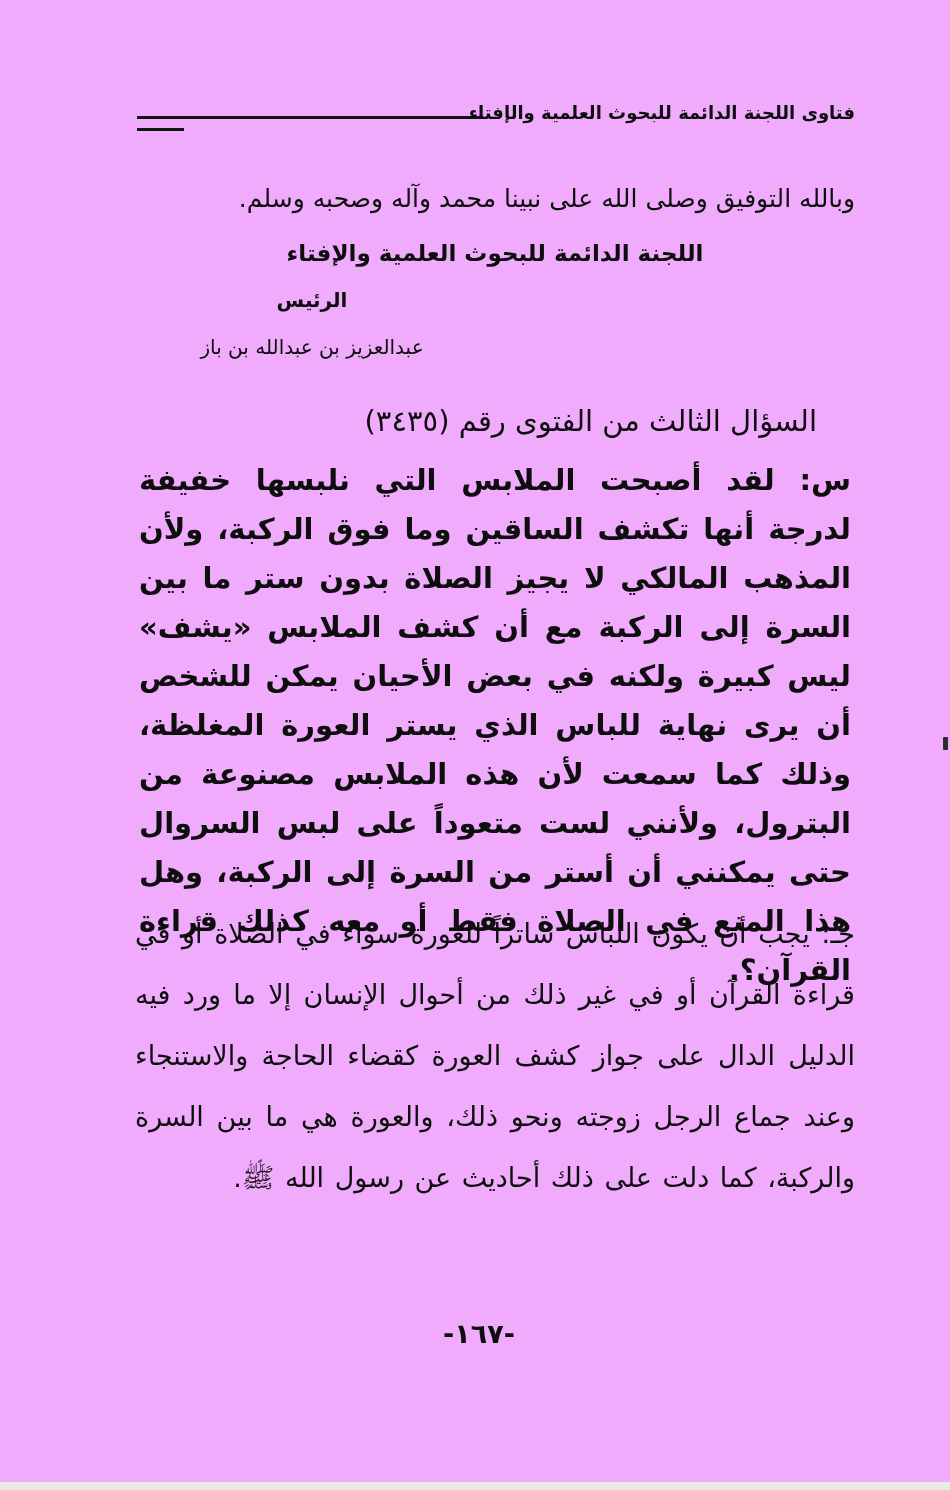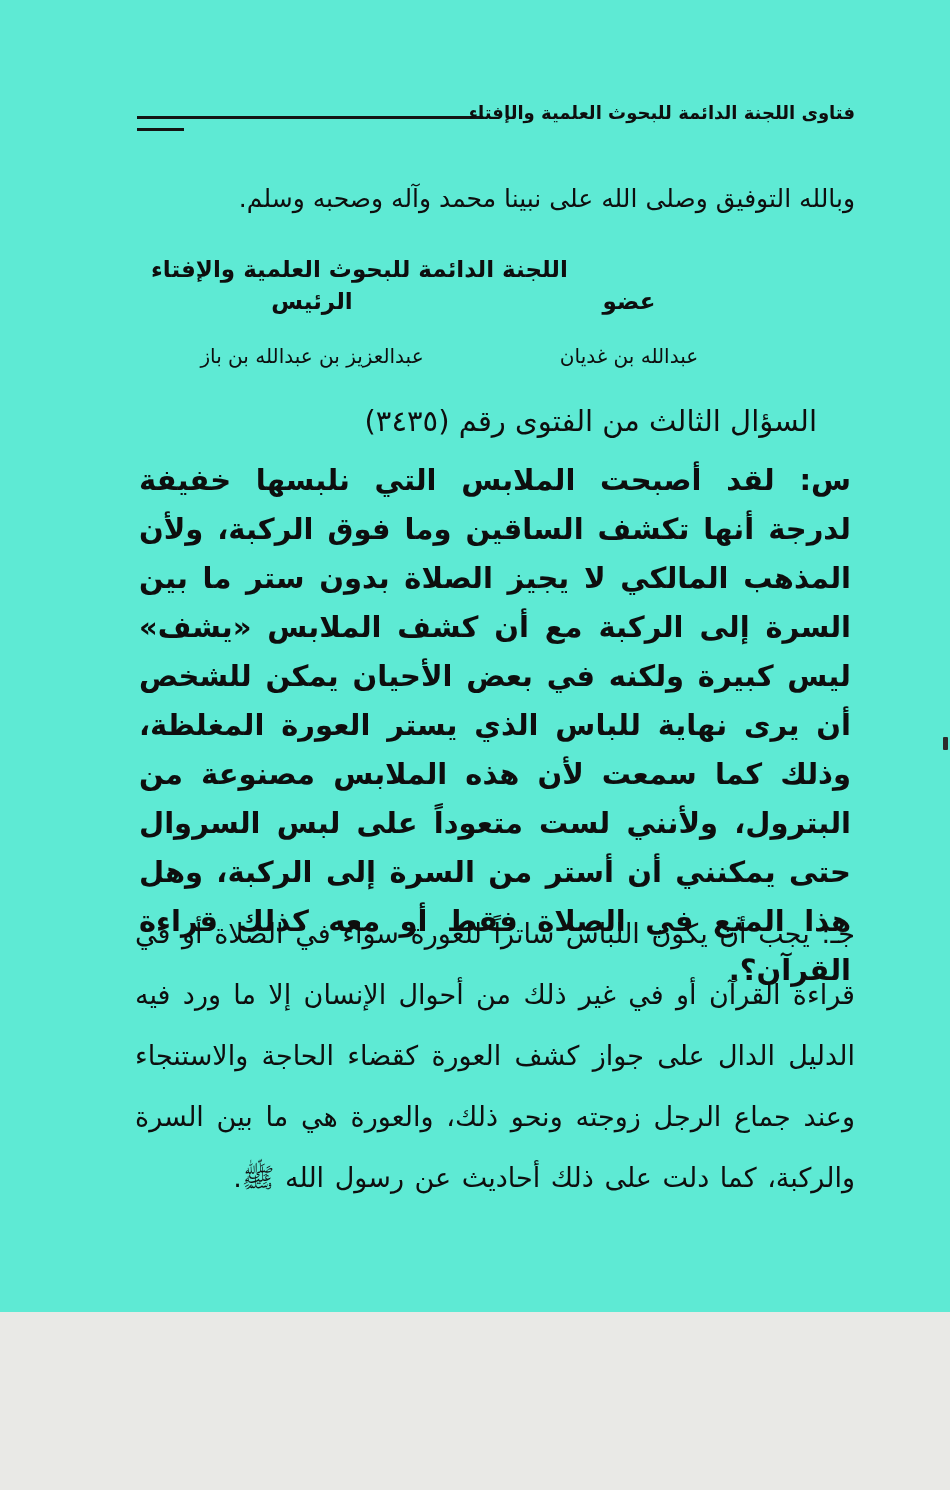--- a/index.html
+++ b/index.html
@@ -3,23 +3,23 @@
 <meta charset="utf-8">
 <style>
   html, body {
     margin: 0;
     padding: 0;
     background: #e9e9e6;
   }
   .page {
     position: relative;
     width: 950px;
-    height: 1312px;
+    height: 1482px;
     margin: 0 auto;
-    background: #5eead4;
+    background: #f0abfc;
     color: #0e0e0e;
     font-family: "DejaVu Sans", sans-serif;
     overflow: hidden;
   }
   .content {
     position: absolute;
     left: 135px;
     top: 0;
     width: 720px;
     height: 100%;
@@ -67,43 +67,43 @@
     margin: 0;
     font-size: 25px;
     line-height: 38px;
   }
   
   .committee-name {
     position: absolute;
     top: 240px;
     right: 0;
     left: 0;
-    margin: 16px;
+    margin: 0;
     font-size: 23px;
     font-weight: bold;
-    text-align: left;
+    text-align: center;
   }
   
   .signatures {
     position: absolute;
     top: 288px;
     left: 0;
     right: 0;
     height: 110px;
   }
   .sig-col {
     position: absolute;
     text-align: center;
   }
   .sig-col.member   { left: 384px; width: 220px; }
   .sig-col.chairman { left: 37px;  width: 280px; }
   .sig-title {
-    font-size: 23px;
+    font-size: 20px;
     font-weight: bold;
-    margin-bottom: 30px;
+    margin-bottom: 23px;
   }
   .sig-name {
     font-size: 20px;
     font-weight: normal;
     white-space: nowrap;
   }
   
   .question-header {
     position: absolute;
     top: 388px;
@@ -170,24 +170,20 @@
       <span class="rule rule-long"></span>
       <span class="rule rule-short"></span>
       <span class="head-title">فتاوى اللجنة الدائمة للبحوث العلمية والإفتاء</span>
     </header>
 
     <p class="closing-line">وبالله التوفيق وصلى الله على نبينا محمد وآله وصحبه وسلم.</p>
 
     <p class="committee-name">اللجنة الدائمة للبحوث العلمية والإفتاء</p>
 
     <div class="signatures">
-      <div class="sig-col member">
-        <div class="sig-title">عضو</div>
-        <div class="sig-name">عبدالله بن غديان</div>
-      </div>
       <div class="sig-col chairman">
         <div class="sig-title">الرئيس</div>
         <div class="sig-name">عبدالعزيز بن عبدالله بن باز</div>
       </div>
     </div>
 
     <p class="question-header">السؤال الثالث من الفتوى رقم (٣٤٣٥)</p>
 
     <p class="question-text">س: لقد أصبحت الملابس التي نلبسها خفيفة لدرجة أنها تكشف الساقين وما فوق الركبة، ولأن المذهب المالكي لا يجيز الصلاة بدون ستر ما بين السرة إلى الركبة مع أن كشف الملابس «يشف» ليس كبيرة ولكنه في بعض الأحيان يمكن للشخص أن يرى نهاية للباس الذي يستر العورة المغلظة، وذلك كما سمعت لأن هذه الملابس مصنوعة من البترول، ولأنني لست متعوداً على لبس السروال حتى يمكنني أن أستر من السرة إلى الركبة، وهل هذا المنع في الصلاة فقط أو معه كذلك قراءة القرآن؟.</p>
 

